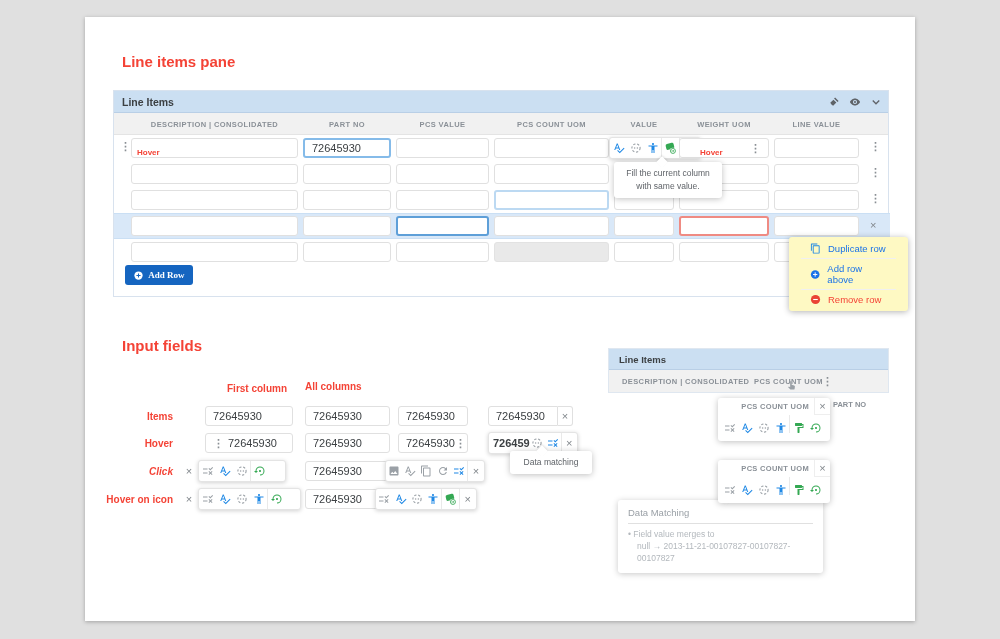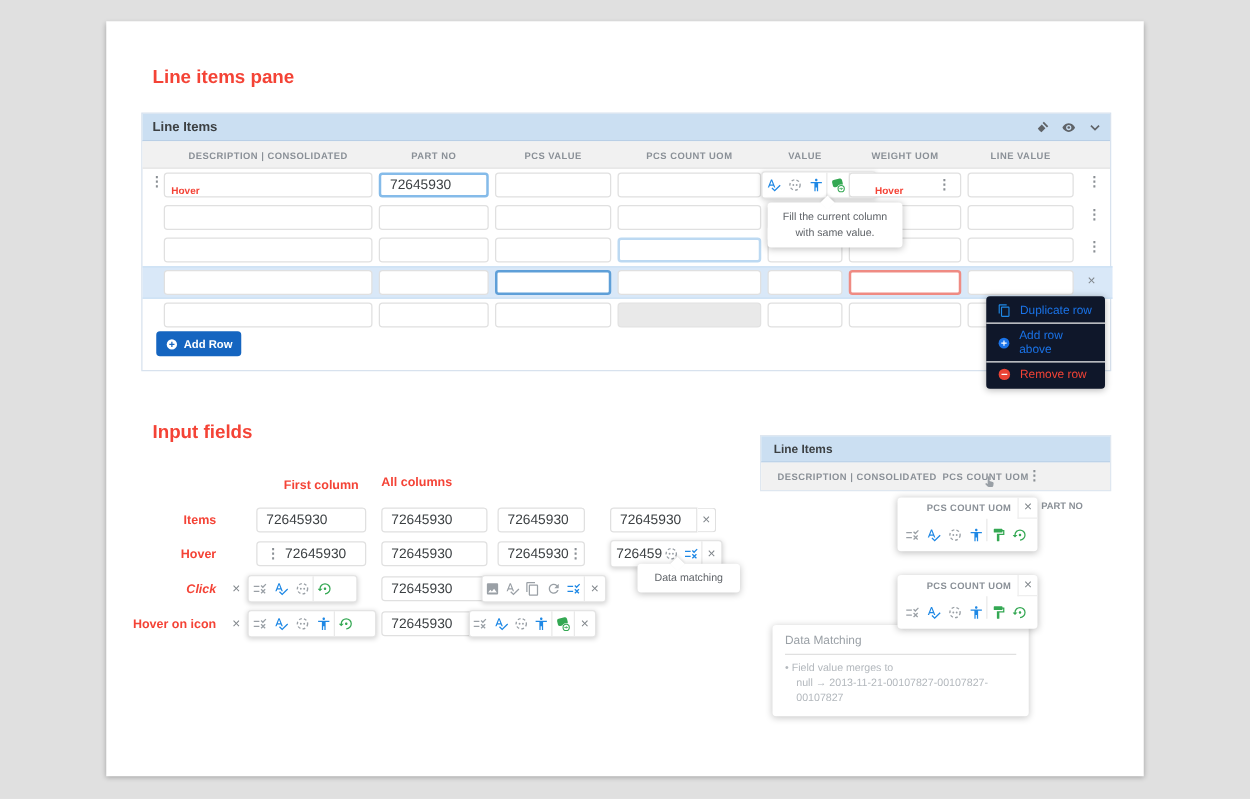--- a/index.html
+++ b/index.html
@@ -41,30 +41,30 @@
   .tsep{width:1px;align-self:stretch;background:#e9e9e9;}
   .icon{width:12px;height:12px;display:block;fill:currentColor;}
   .icon.lg{width:13px;height:13px;}
   .ic-blue{color:#1e88e5;} .ic-gray{color:#9aa0a6;} .ic-green{color:#34a853;} .ic-dark{color:#5f6368;}
 
   .tip{position:absolute;background:#fff;border-radius:3px;box-shadow:0 1px 6px rgba(0,0,0,.25);
     font-size:8.5px;color:#5f6368;text-align:center;padding:5px 8px;line-height:1.55;z-index:6;}
   .tip .caret{position:absolute;top:-4px;width:8px;height:8px;background:#fff;
     transform:rotate(45deg);box-shadow:-1px -1px 2px rgba(0,0,0,.10);}
 
-  .menu{position:absolute;left:675px;top:146px;width:95px;background:#0f172a;border-radius:3px;
-    box-shadow:0 1px 6px rgba(0,0,0,.3);z-index:5;padding:2px 0;}
+  .menu{position:absolute;left:675px;top:146px;width:95px;background:#fef9c3;border-radius:3px;
+    box-shadow:0 1px 6px rgba(0,0,0,.3);z-index:5;padding:2px 12px;}
   .mitem{display:flex;align-items:center;gap:7px;padding:4px 9px;font-size:9.5px;cursor:pointer;}
   .mitem + .mitem{border-top:1px solid #f0f0f0;}
   .mblue{color:#1a73e8;} .mred{color:#f44336;}
 
   .addrow{position:absolute;left:11px;top:174px;width:68px;height:20px;background:#1565c0;
     border:none;border-radius:3px;color:#fff;font-size:9px;font-weight:bold;
     display:flex;align-items:center;justify-content:center;gap:4px;cursor:pointer;
-    font-family:Liberation Sans, sans-serif;}
+    font-family:Liberation Serif, serif;}
 
   
   .state-label{position:absolute;width:70px;text-align:right;font-size:10px;font-weight:bold;color:#f44336;}
   .xbare{position:absolute;width:14px;height:20px;display:flex;align-items:center;justify-content:center;}
 
   
   .mini{position:absolute;left:523px;top:331px;width:281px;border:1px solid #dfe7f0;box-sizing:border-box;}
   .mini-hd{height:20px;background:#cbdff2;display:flex;align-items:center;border-bottom:1px solid #b9cfe6;}
   .mini-hd .ttl{font-size:9.5px;font-weight:bold;color:#3c4043;padding-left:10px;}
   .mini-cols{position:relative;height:22px;background:#f1f1f1;}
@@ -323,21 +323,21 @@
     <div class="fld" style="left:120px;top:416px;width:88px;gap:4px;">
       <span class="kebab">⋮</span>
       <span>72645930</span>
     </div>
     <div class="fld" style="left:220px;top:416px;width:85px;">72645930</div>
     <div class="fld" style="left:313px;top:416px;width:70px;">
       <span>72645930</span>
       <span class="kebab" style="margin-left:auto;">⋮</span>
     </div>
     <div class="tbar" style="left:403px;top:415px;width:90px;padding-left:4px;">
-      <span style="font-size:11px;color:#3c4043;">726459</span>
+      <span style="font-size:11px;color:#3c4043;font-weight:bold;">726459</span>
       <span class="tcell">
           <svg class="icon ic-gray">
             <use href="#i-sync"></use>
           </svg>
         </span>
       <span class="tcell">
           <svg class="icon ic-blue">
             <use href="#i-rule"></use>
           </svg>
         </span>

